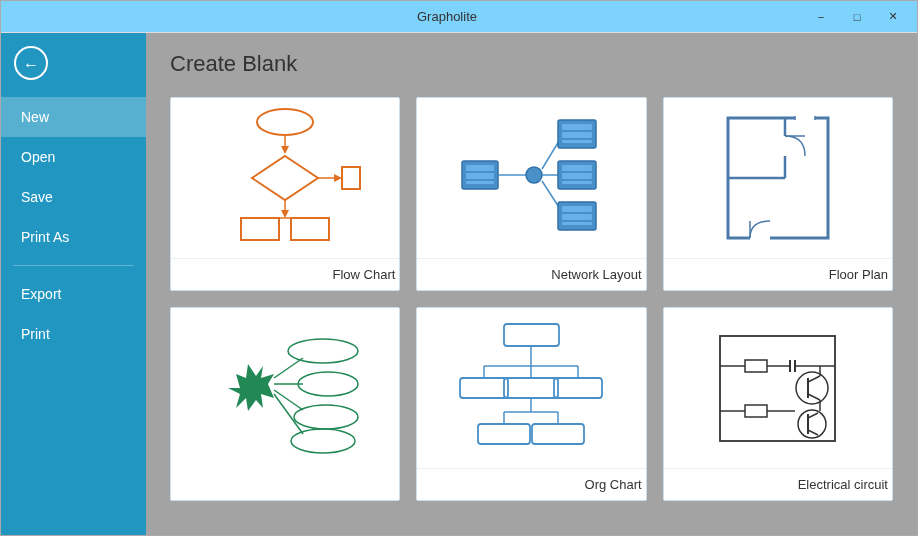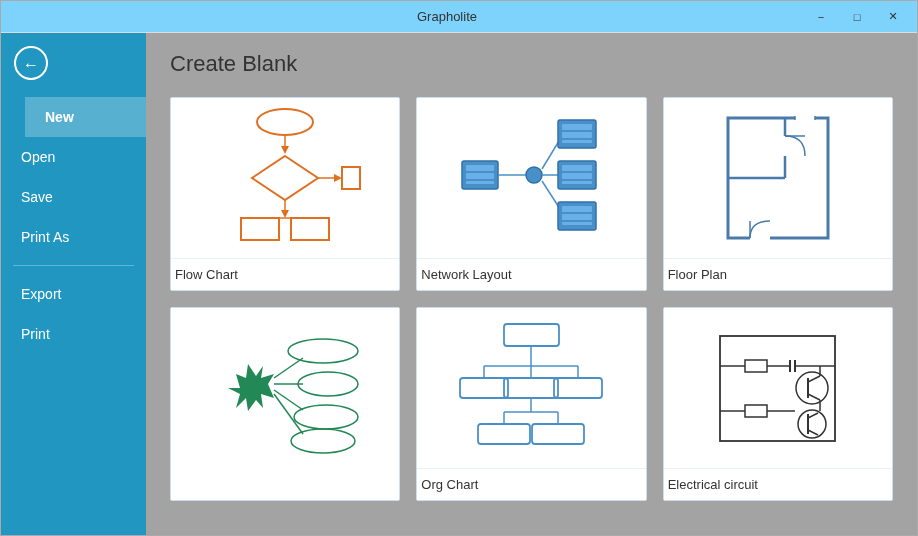--- a/index.html
+++ b/index.html
@@ -98,22 +98,21 @@
       display: flex;
       align-items: center;
       padding: 0 20px;
       color: #fff;
       font-size: 14px;
       cursor: pointer;
       position: relative;
     }
     .nav-item.active {
       background: rgba(255,255,255,0.25);
-      font-weight: 700;
-      margin-left: 24px;
+      font-weight: 400;
     }
     .nav-divider {
       height: 1px;
       background: rgba(255,255,255,0.3);
       margin: 8px 12px;
     }
 
     
     .content {
       flex: 1;
@@ -162,21 +161,21 @@
       width: 100%;
       height: 160px;
       display: flex;
       align-items: center;
       justify-content: center;
       background: #fff;
       padding: 10px;
     }
     .template-card .card-label {
       width: 100%;
-      text-align: left;
+      text-align: right;
       font-size: 13px;
       color: #333;
       padding: 8px 4px;
       border-top: 1px solid #e8f0f7;
       background: #fff;
     }
 
     
     svg { overflow: visible; }
   </style>

